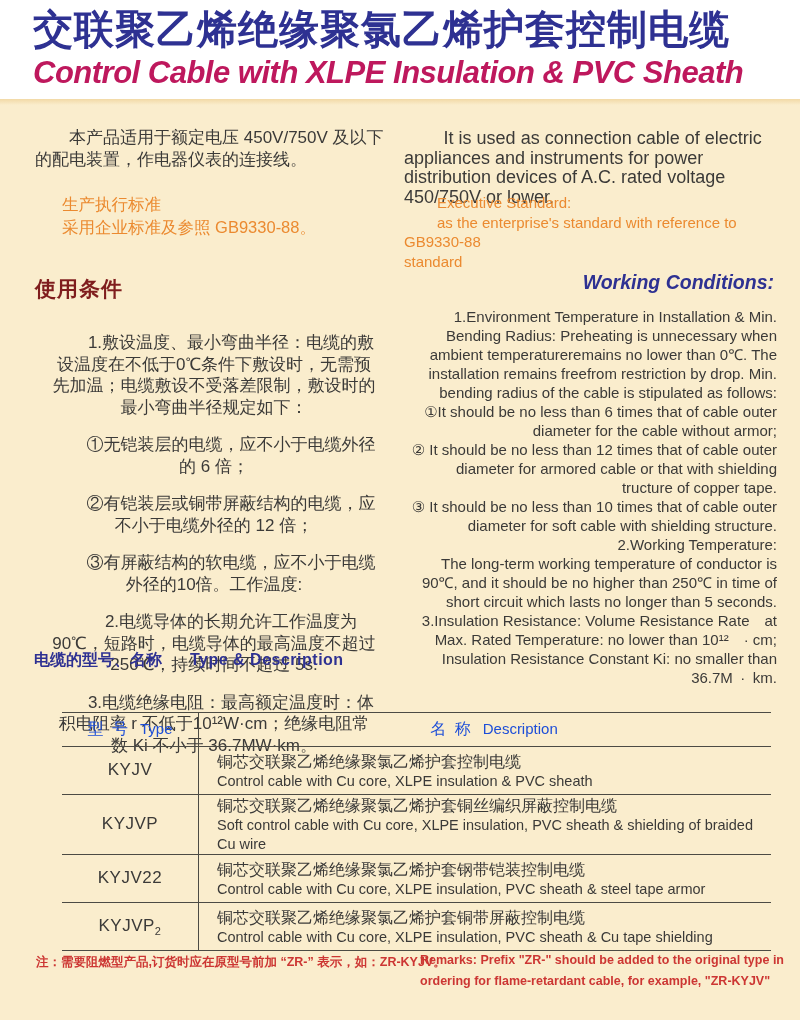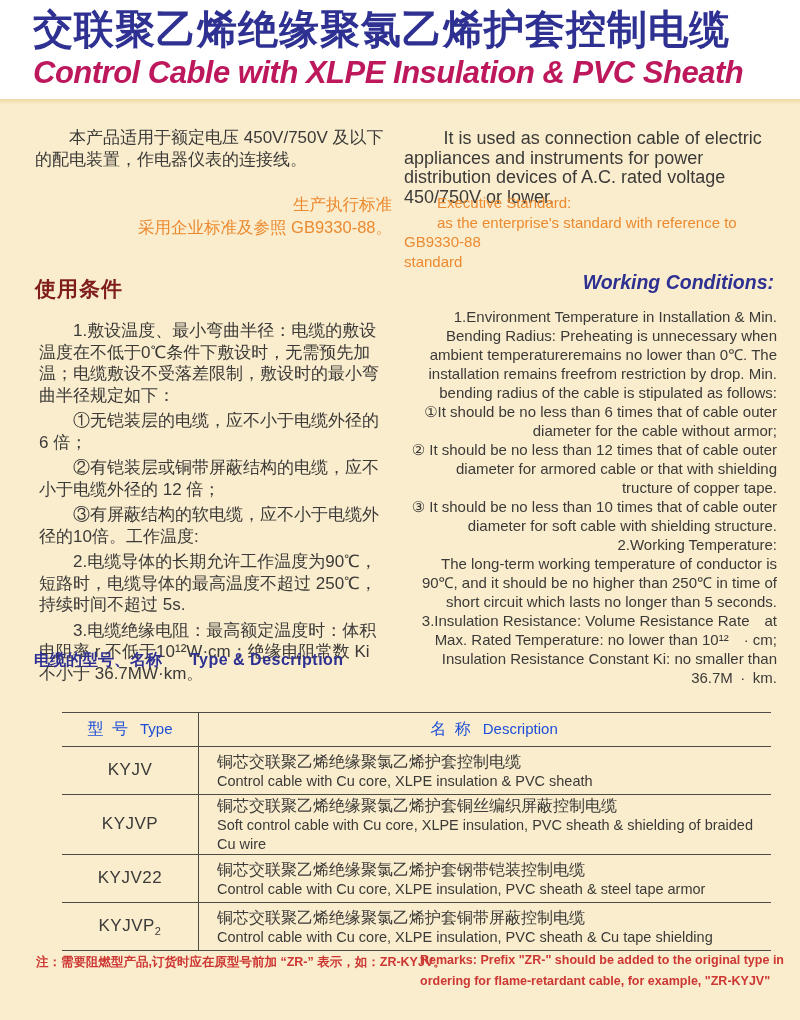--- a/index.html
+++ b/index.html
@@ -32,41 +32,41 @@
   .intro-zh{
     position:absolute;left:35px;top:110px;width:357px;
     font-size:17px;line-height:22px;text-indent:2em;
   }
   .intro-en{
     position:absolute;left:404px;top:111px;width:370px;
     font-size:18px;line-height:19.5px;text-indent:2.2em;
   }
   .std-zh{
     position:absolute;left:62px;top:193px;width:330px;
-    font-size:16.5px;line-height:23px;color:#EB8A30;text-align:right;
+    font-size:16.5px;line-height:23px;color:#EB8A30;
   }
   .std-en{
     position:absolute;left:404px;top:193px;width:374px;
     font-size:15px;line-height:19.5px;color:#EB8A30;
   }
   .std-en .std-en-title{padding-left:33px;}
   .std-en .std-en-body{white-space:pre-line;text-indent:33px;}
   .h-usage{
     position:absolute;left:35px;top:275px;
     font-size:21px;font-weight:bold;color:#7f1d1d;letter-spacing:1px;
   }
   .h-working{
     position:absolute;left:404px;top:271px;width:370px;
     text-align:right;font-size:19.5px;font-weight:bold;color:#2E3192;font-style:italic;
   }
   .cond-zh{
     position:absolute;left:35px;top:316px;width:358px;
     font-size:17px;line-height:21.5px;
   }
-  .cond-zh p{margin:4px;text-indent:2em;}
+  .cond-zh p{margin:16px;text-indent:2em;text-align:center;}
   .cond-en{
     position:absolute;left:403px;top:307px;width:374px;
     font-size:15px;line-height:19px;text-align:right;
   }
   .cond-en p{margin:0;}
   .h-type{
     position:absolute;left:34px;top:650px;
     font-size:16px;font-weight:bold;color:#2E3192;
   }
   .h-type .h-type-en{margin-left:28px;letter-spacing:0.5px;}

